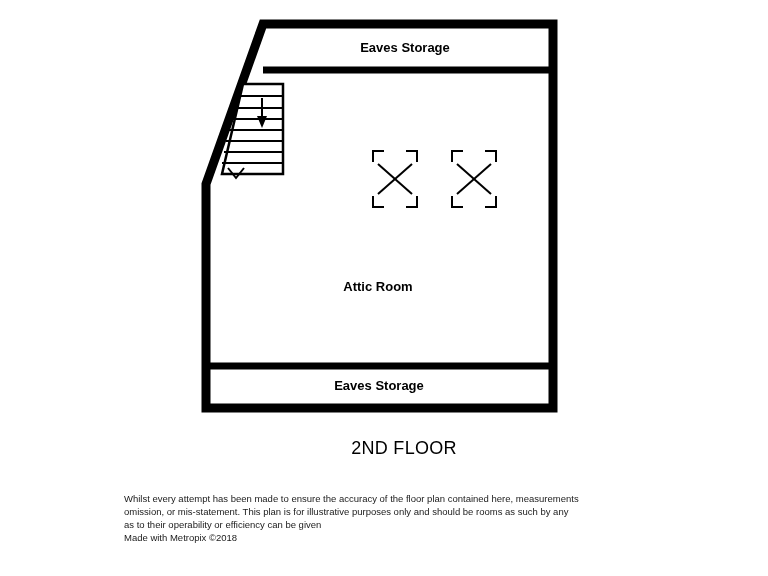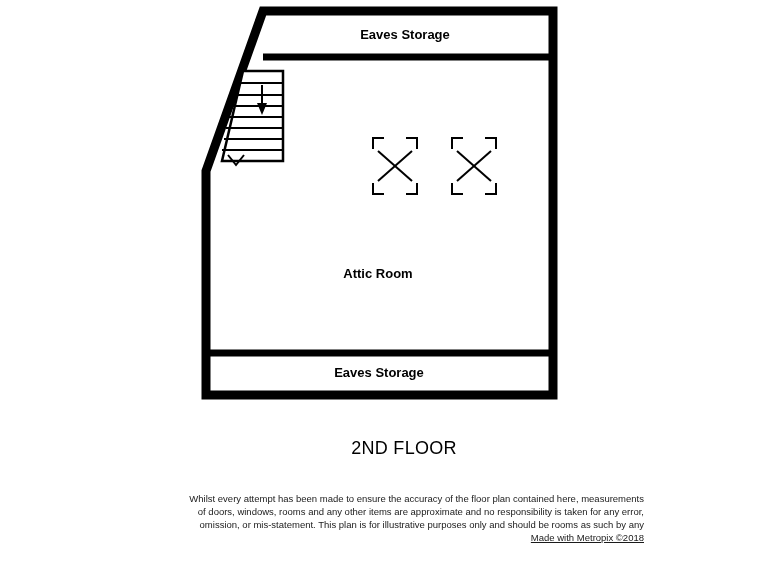--- a/index.html
+++ b/index.html
@@ -11,21 +11,21 @@
     width: 768px;
     height: 576px;
     position: relative;
     overflow: hidden;
     font-family: "Liberation Sans", sans-serif;
     color: #000000;
   }
   #plan-wrap {
     position: absolute;
     left: 0;
-    top: 3px;
+    top: 16px;
     width: 644px;
     height: 470px;
   }
   svg#floorplan {
     display: block;
   }
   .room-label {
     font-family: "Liberation Sans", sans-serif;
     font-size: 13px;
     font-weight: bold;
@@ -41,31 +41,30 @@
     letter-spacing: 0.3px;
     color: #000000;
     padding-left: 20px;
   }
   #disclaimer {
     position: absolute;
     left: 50%;
     transform: translateX(-50%);
     top: 492px;
     width: 520px;
-    text-align: right;
+    text-align: left;
     font-size: 9.5px;
     line-height: 13px;
     color: #1a1a1a;
   }
   #disclaimer p {
     margin: 0;
   }
   #credit {
     margin-top: 0;
-    text-decoration: underline;
   }
 </style>
 </head>
 <body>
 
 <div id="plan-wrap">
   <svg id="floorplan" width="768" height="470" viewBox="0 0 768 470" xmlns="http://www.w3.org/2000/svg">
 
     <g>
       <path d="M 263 8 L 553 8 L 553 392 L 206 392 L 206 168 Z" fill="#ffffff" stroke="#000000" stroke-width="9" stroke-linejoin="miter"></path>
@@ -117,16 +116,16 @@
     <text class="room-label" x="405" y="36" text-anchor="middle">Eaves Storage</text>
     <text class="room-label" x="378" y="275" text-anchor="middle">Attic Room</text>
     <text class="room-label" x="379" y="374" text-anchor="middle">Eaves Storage</text>
   </svg>
 </div>
 
 <div id="floor-title">2ND FLOOR</div>
 
 <div id="disclaimer">
   <p>Whilst every attempt has been made to ensure the accuracy of the floor plan contained here, measurements</p>
-  <p>of doors, windows, rooms and any other items are approximate and no responsibility is taken for any error,</p>
   <p>omission, or mis-statement. This plan is for illustrative purposes only and should be rooms as such by any</p>
+  <p>as to their operability or efficiency can be given</p>
   <p id="credit">Made with Metropix ©2018</p>
 </div>
 
 </body></html>

